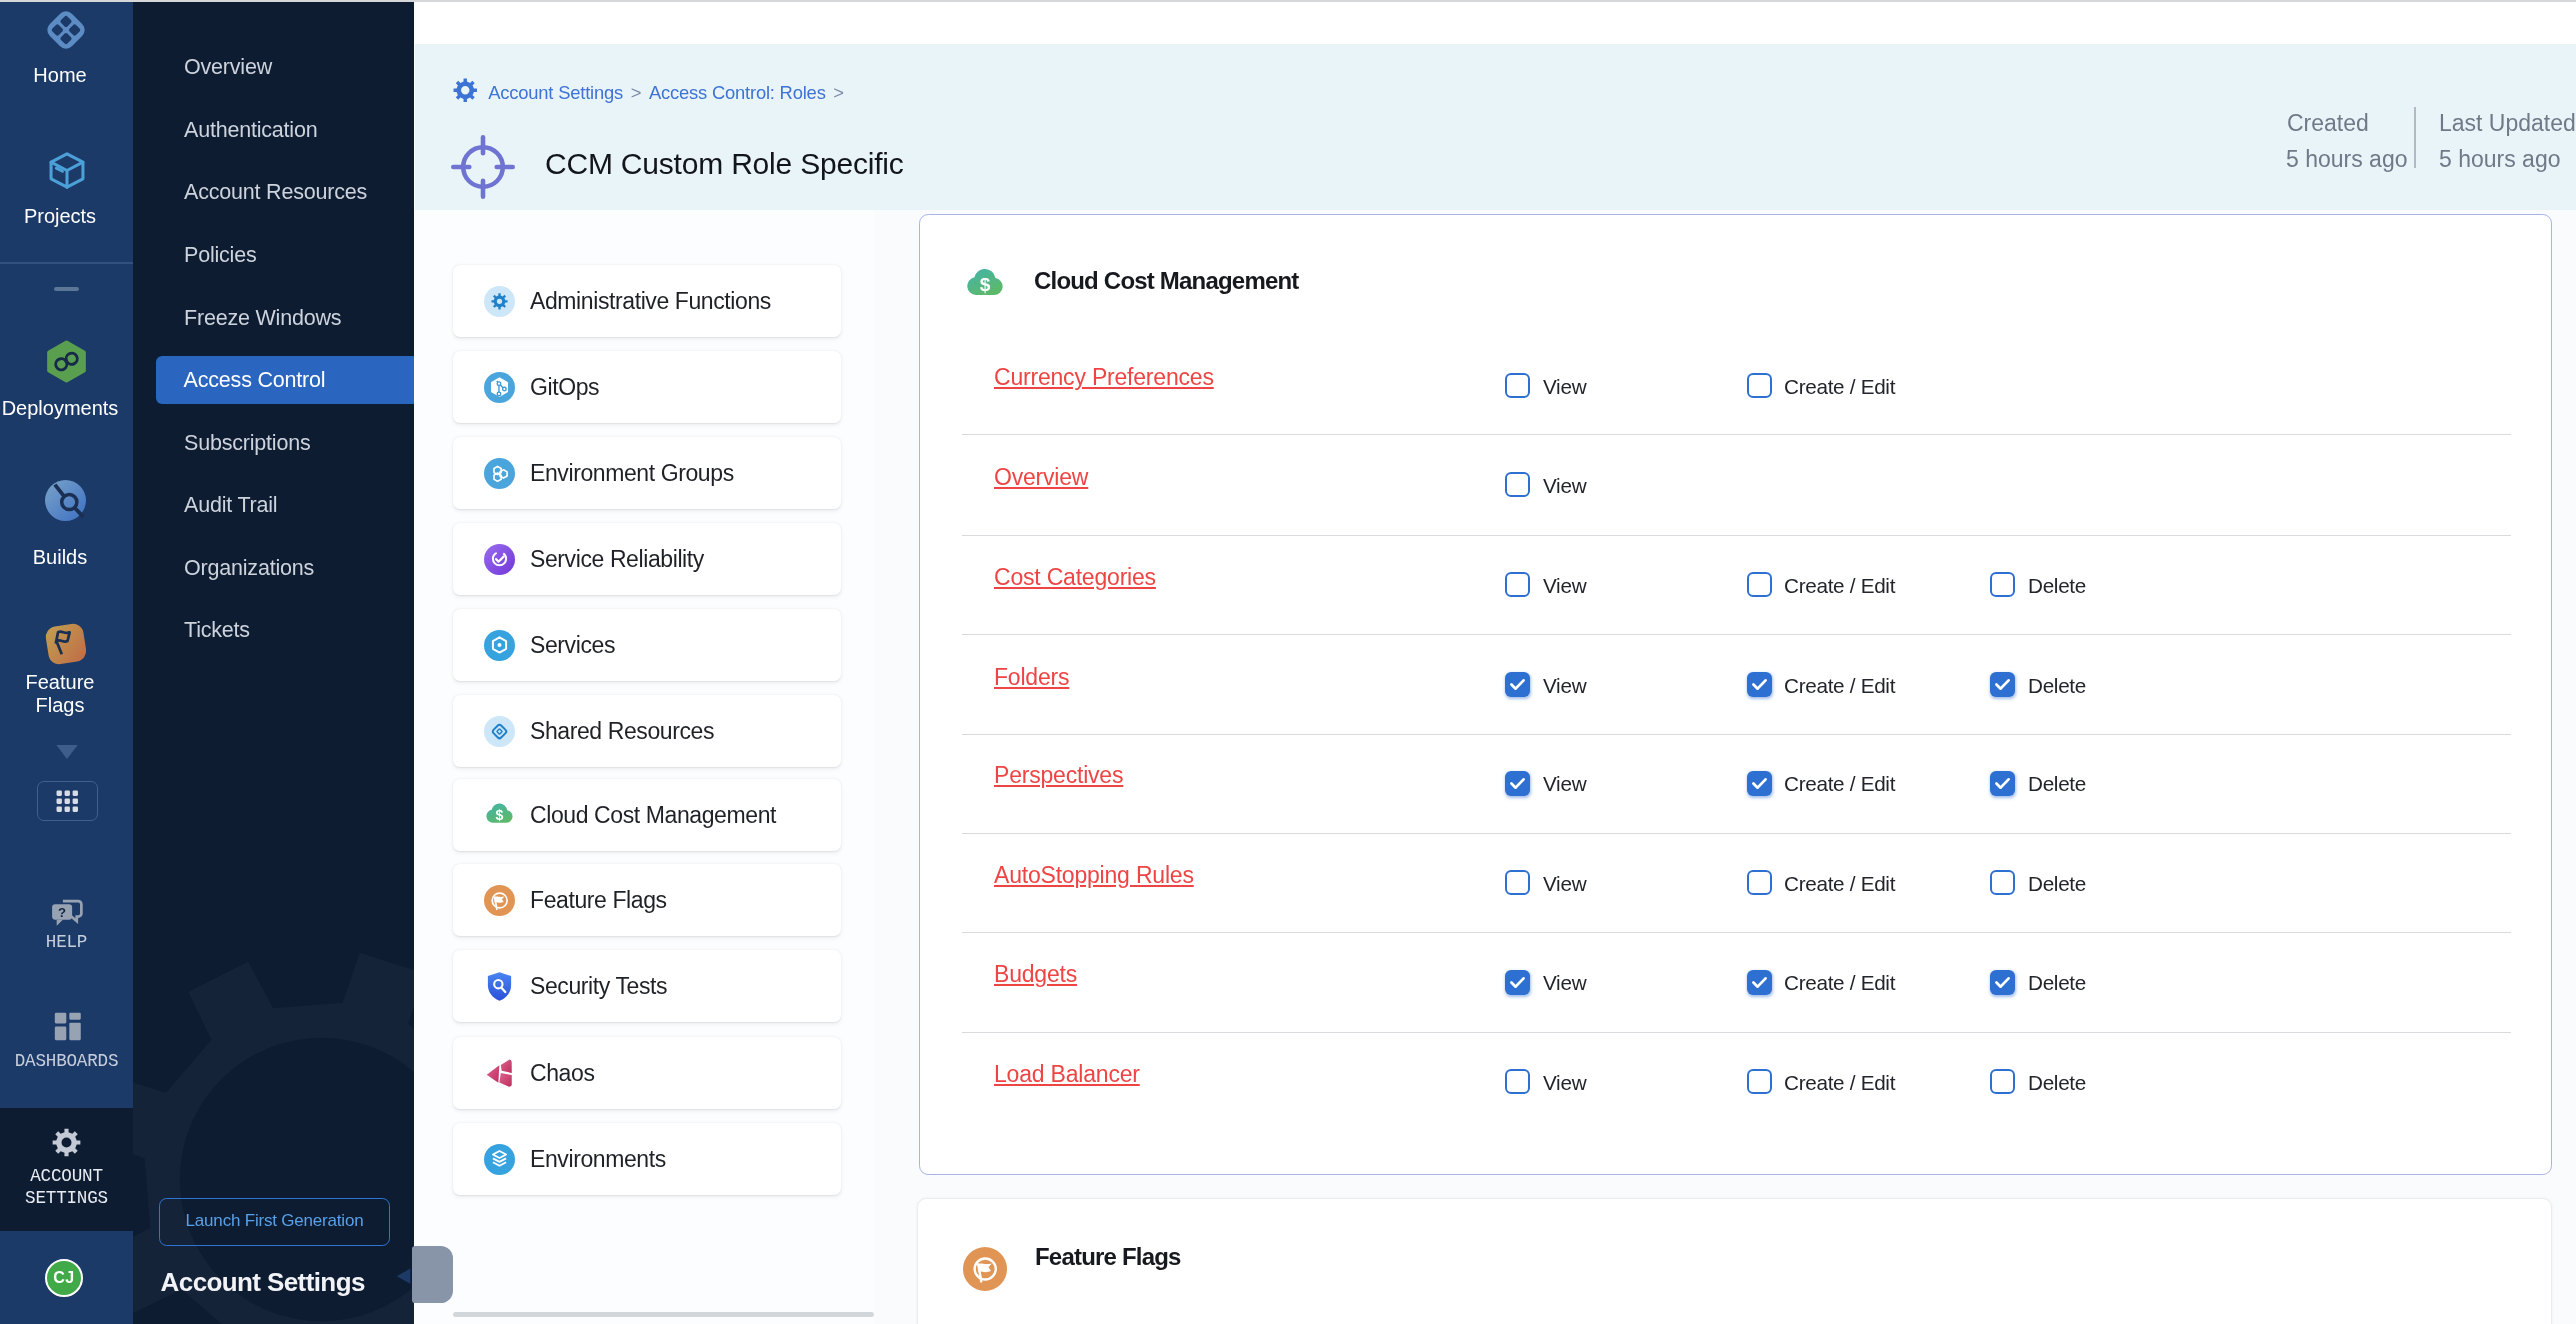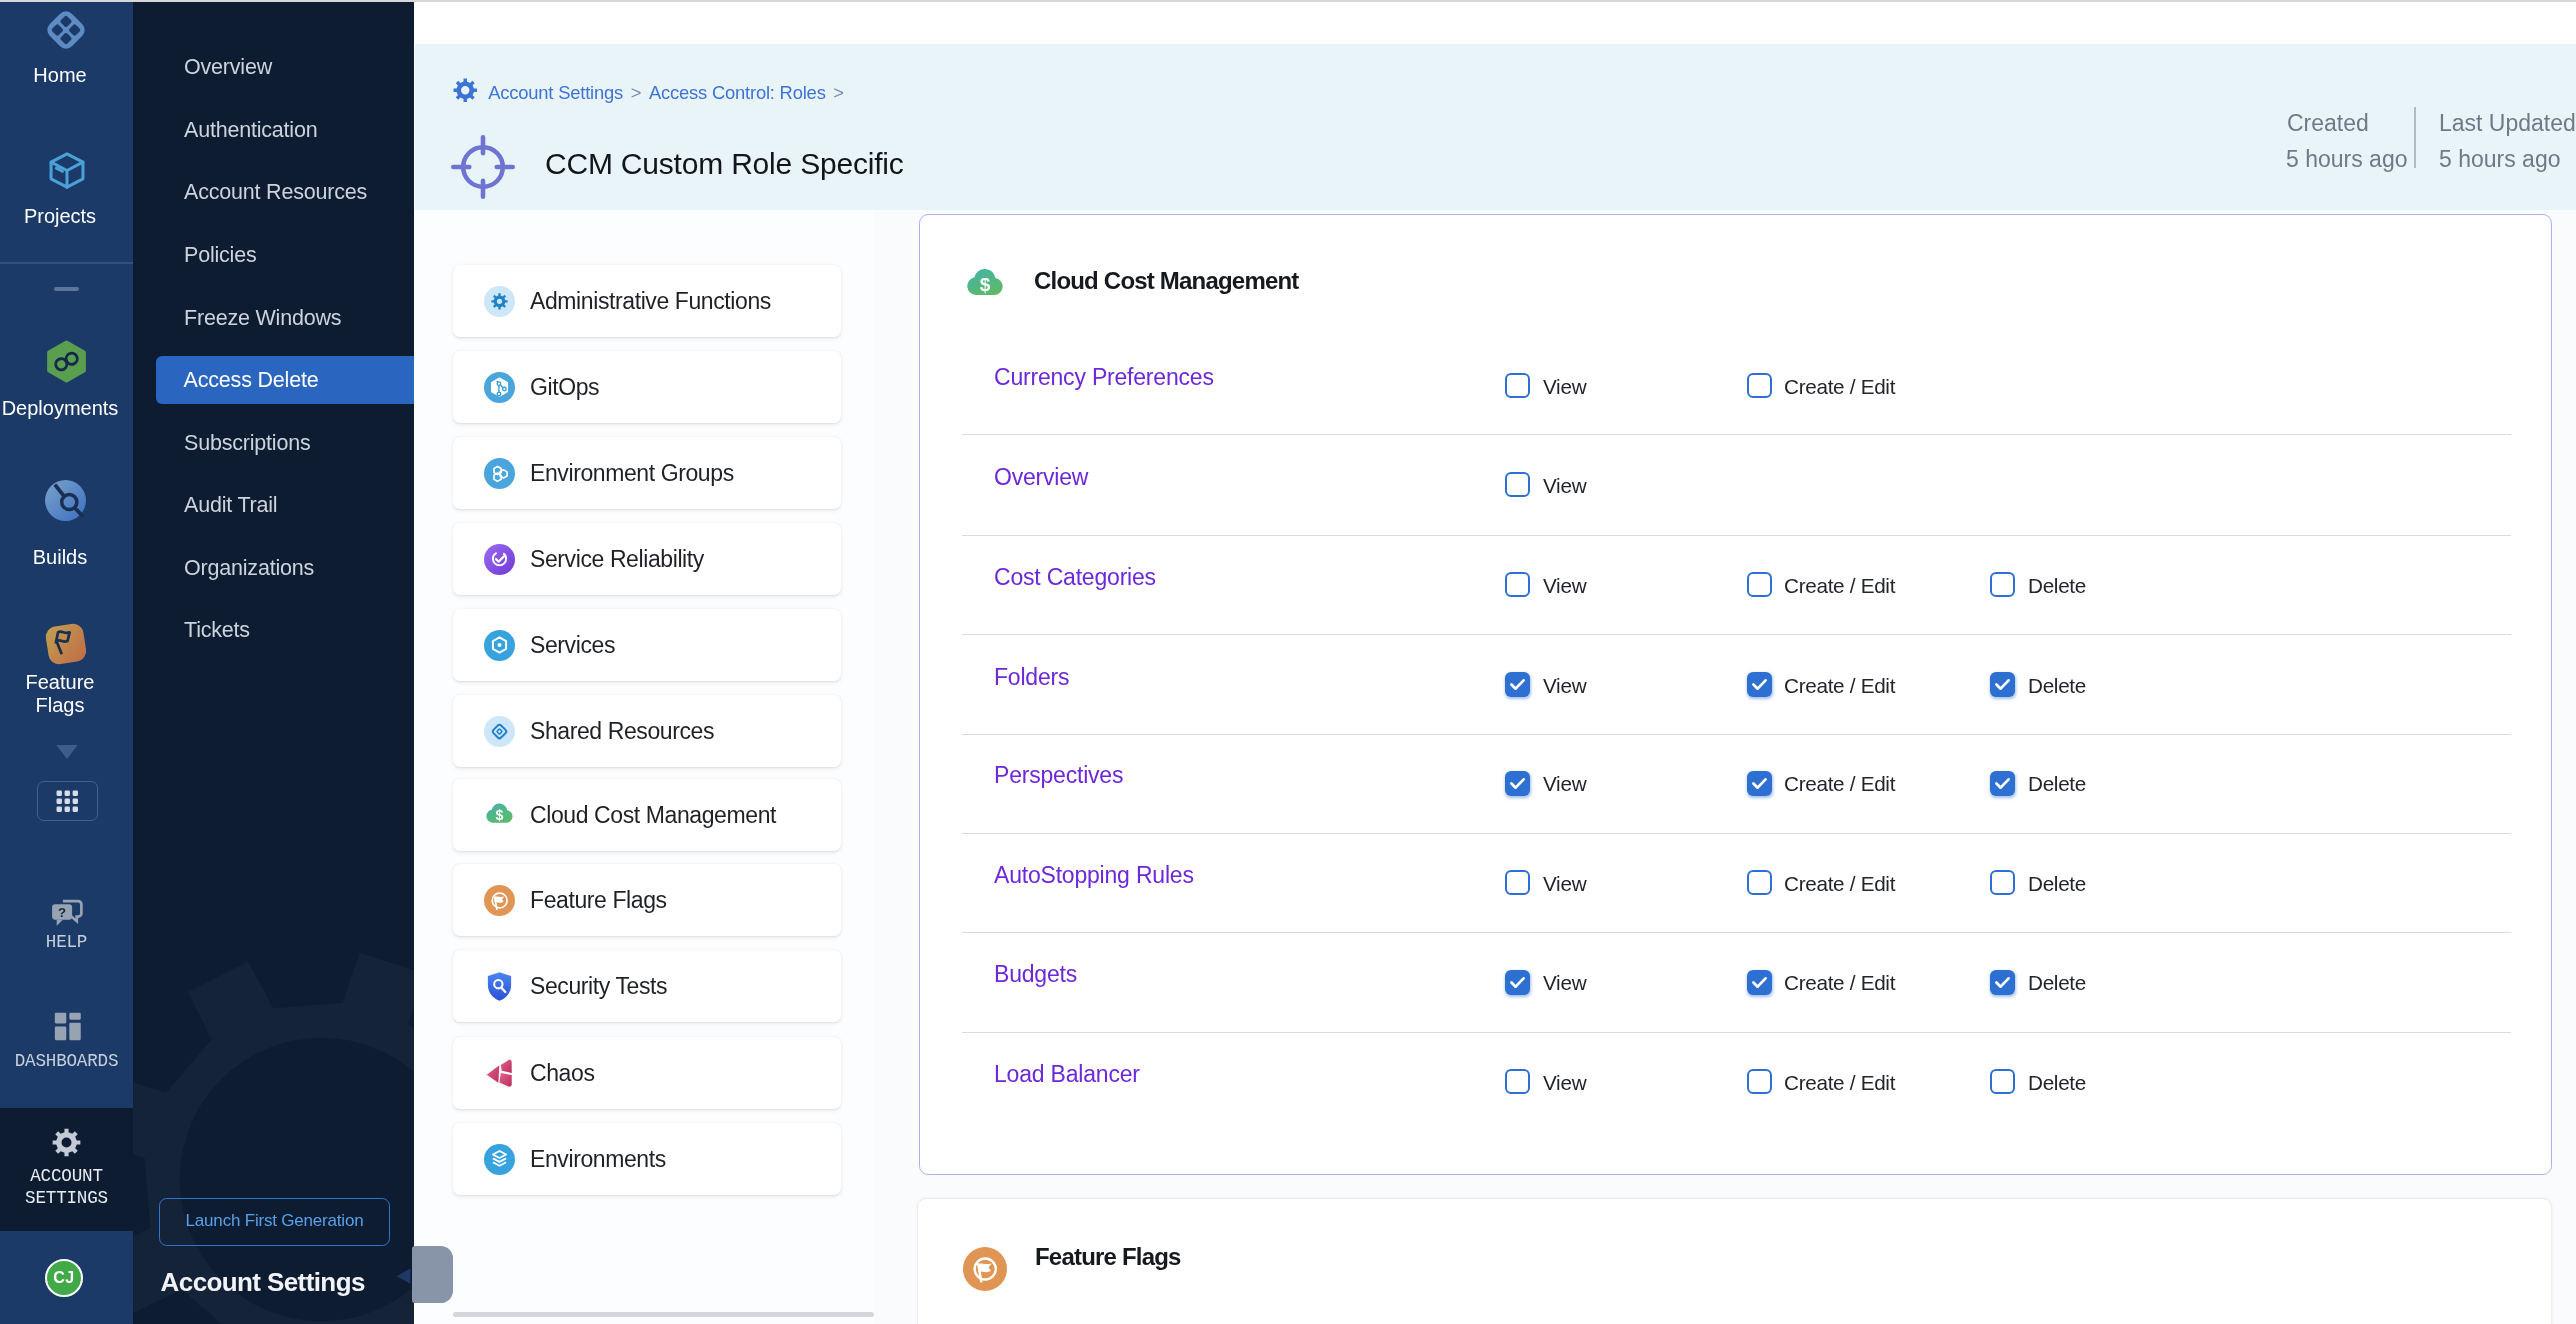--- a/index.html
+++ b/index.html
@@ -37,21 +37,21 @@
 .card{position:absolute;left:38px;width:388px;height:72px;background:#fff;border-radius:6.9px;
   box-shadow:0 0.8px 1.5px rgba(40,50,70,.08),0 1.5px 4.6px rgba(40,50,70,.08);}
 .card .ic{position:absolute;left:31px;top:20.7px;width:31px;height:31px;}
 .card .ctext{position:absolute;left:77px;top:0;height:72px;line-height:72px;font-size:23px;color:#1e2227;white-space:nowrap;letter-spacing:-0.4px;}
 #hscroll{left:38px;top:1102px;width:421px;height:5.4px;border-radius:3.1px;background:#d3d6da;}
 
 #rightarea{left:874px;top:210px;width:1702px;height:1114px;background:#fafbfd;}
 #ccmpanel{left:45px;top:3.8px;width:1633px;height:961px;background:#fff;border:1.5px solid #a9b3ea;border-radius:9.2px;box-sizing:border-box;}
 #ffpanel{left:43px;top:988px;width:1635px;height:230px;background:#fff;border:0.8px solid #e9ecf1;border-radius:9.2px;box-sizing:border-box;box-shadow:0 0.8px 3.1px rgba(40,50,70,.06);}
 .ptitle{font-size:24px;font-weight:bold;color:#16191d;letter-spacing:-0.8px;}
-.prow-label{font-size:23px;color:#6d28d9;letter-spacing:-0.2px;line-height:26px;}
+.prow-label{font-size:23px;color:#ef4444;letter-spacing:-0.2px;line-height:26px;text-decoration:underline;}
 .sepline{position:absolute;left:42px;width:1549px;height:0.8px;background:#d8dade;}
 .cb{position:absolute;width:25px;height:25px;border-radius:6.1px;box-sizing:border-box;}
 .cb.off{border:2.3px solid #2e6fd2;background:#fff;}
 .cb.on{background:#2e6fd2;box-shadow:0.8px 1.5px 3.1px rgba(46,111,210,.45);}
 .cblbl{position:absolute;font-size:20.7px;color:#22262c;white-space:nowrap;letter-spacing:-0.3px;line-height:25px;}
 #topline{left:0;top:0;width:2576px;height:2.3px;background:#d6d7d9;z-index:50;}
 </style>
 </head>
 <body>
 <div id="page">
@@ -172,21 +172,21 @@
 
   <div class="abs" id="side2">
     <svg class="abs" style="left:-72px;top:919px" width="521" height="521" viewBox="-340 -340 680 680">
       <path d="M228 -45 L297 -44 L297 44 L228 45 L193 129 L241 179 L179 241 L129 193 L45 228 L44 297 L-44 297 L-45 228 L-129 193 L-179 241 L-241 179 L-193 129 L-228 45 L-297 44 L-297 -44 L-228 -45 L-193 -129 L-241 -179 L-179 -241 L-129 -193 L-45 -228 L-44 -297 L44 -297 L45 -228 L129 -193 L179 -241 L241 -179 L193 -129 Z M185 0 A185 185 0 1 0 -185 0 A185 185 0 1 0 185 0 Z" fill="#152338" fill-rule="evenodd" transform="rotate(18)"></path>
     </svg>
     <div class="mi" style="top:55px">Overview</div>
     <div class="mi" style="top:118px">Authentication</div>
     <div class="mi" style="top:180px">Account Resources</div>
     <div class="mi" style="top:243px">Policies</div>
     <div class="mi" style="top:306px">Freeze Windows</div>
-    <div class="mi sel">Access Delete</div>
+    <div class="mi sel">Access Control</div>
     <div class="mi" style="top:431px">Subscriptions</div>
     <div class="mi" style="top:493px">Audit Trail</div>
     <div class="mi" style="top:556px">Organizations</div>
     <div class="mi" style="top:618px">Tickets</div>
     <div class="abs" id="lfgbtn">Launch First Generation</div>
     <div class="abs" id="side2title">Account Settings</div>
   </div>
 
   <div class="abs" style="left:412px;top:1246px;width:41px;height:57px;background:#8895a9;border-radius:3.1px 12.3px 12.3px 3.1px;z-index:30;"></div>
   <svg class="abs" style="left:395px;top:1267px;z-index:31" width="17" height="18.4" viewBox="0 0 22 24">

